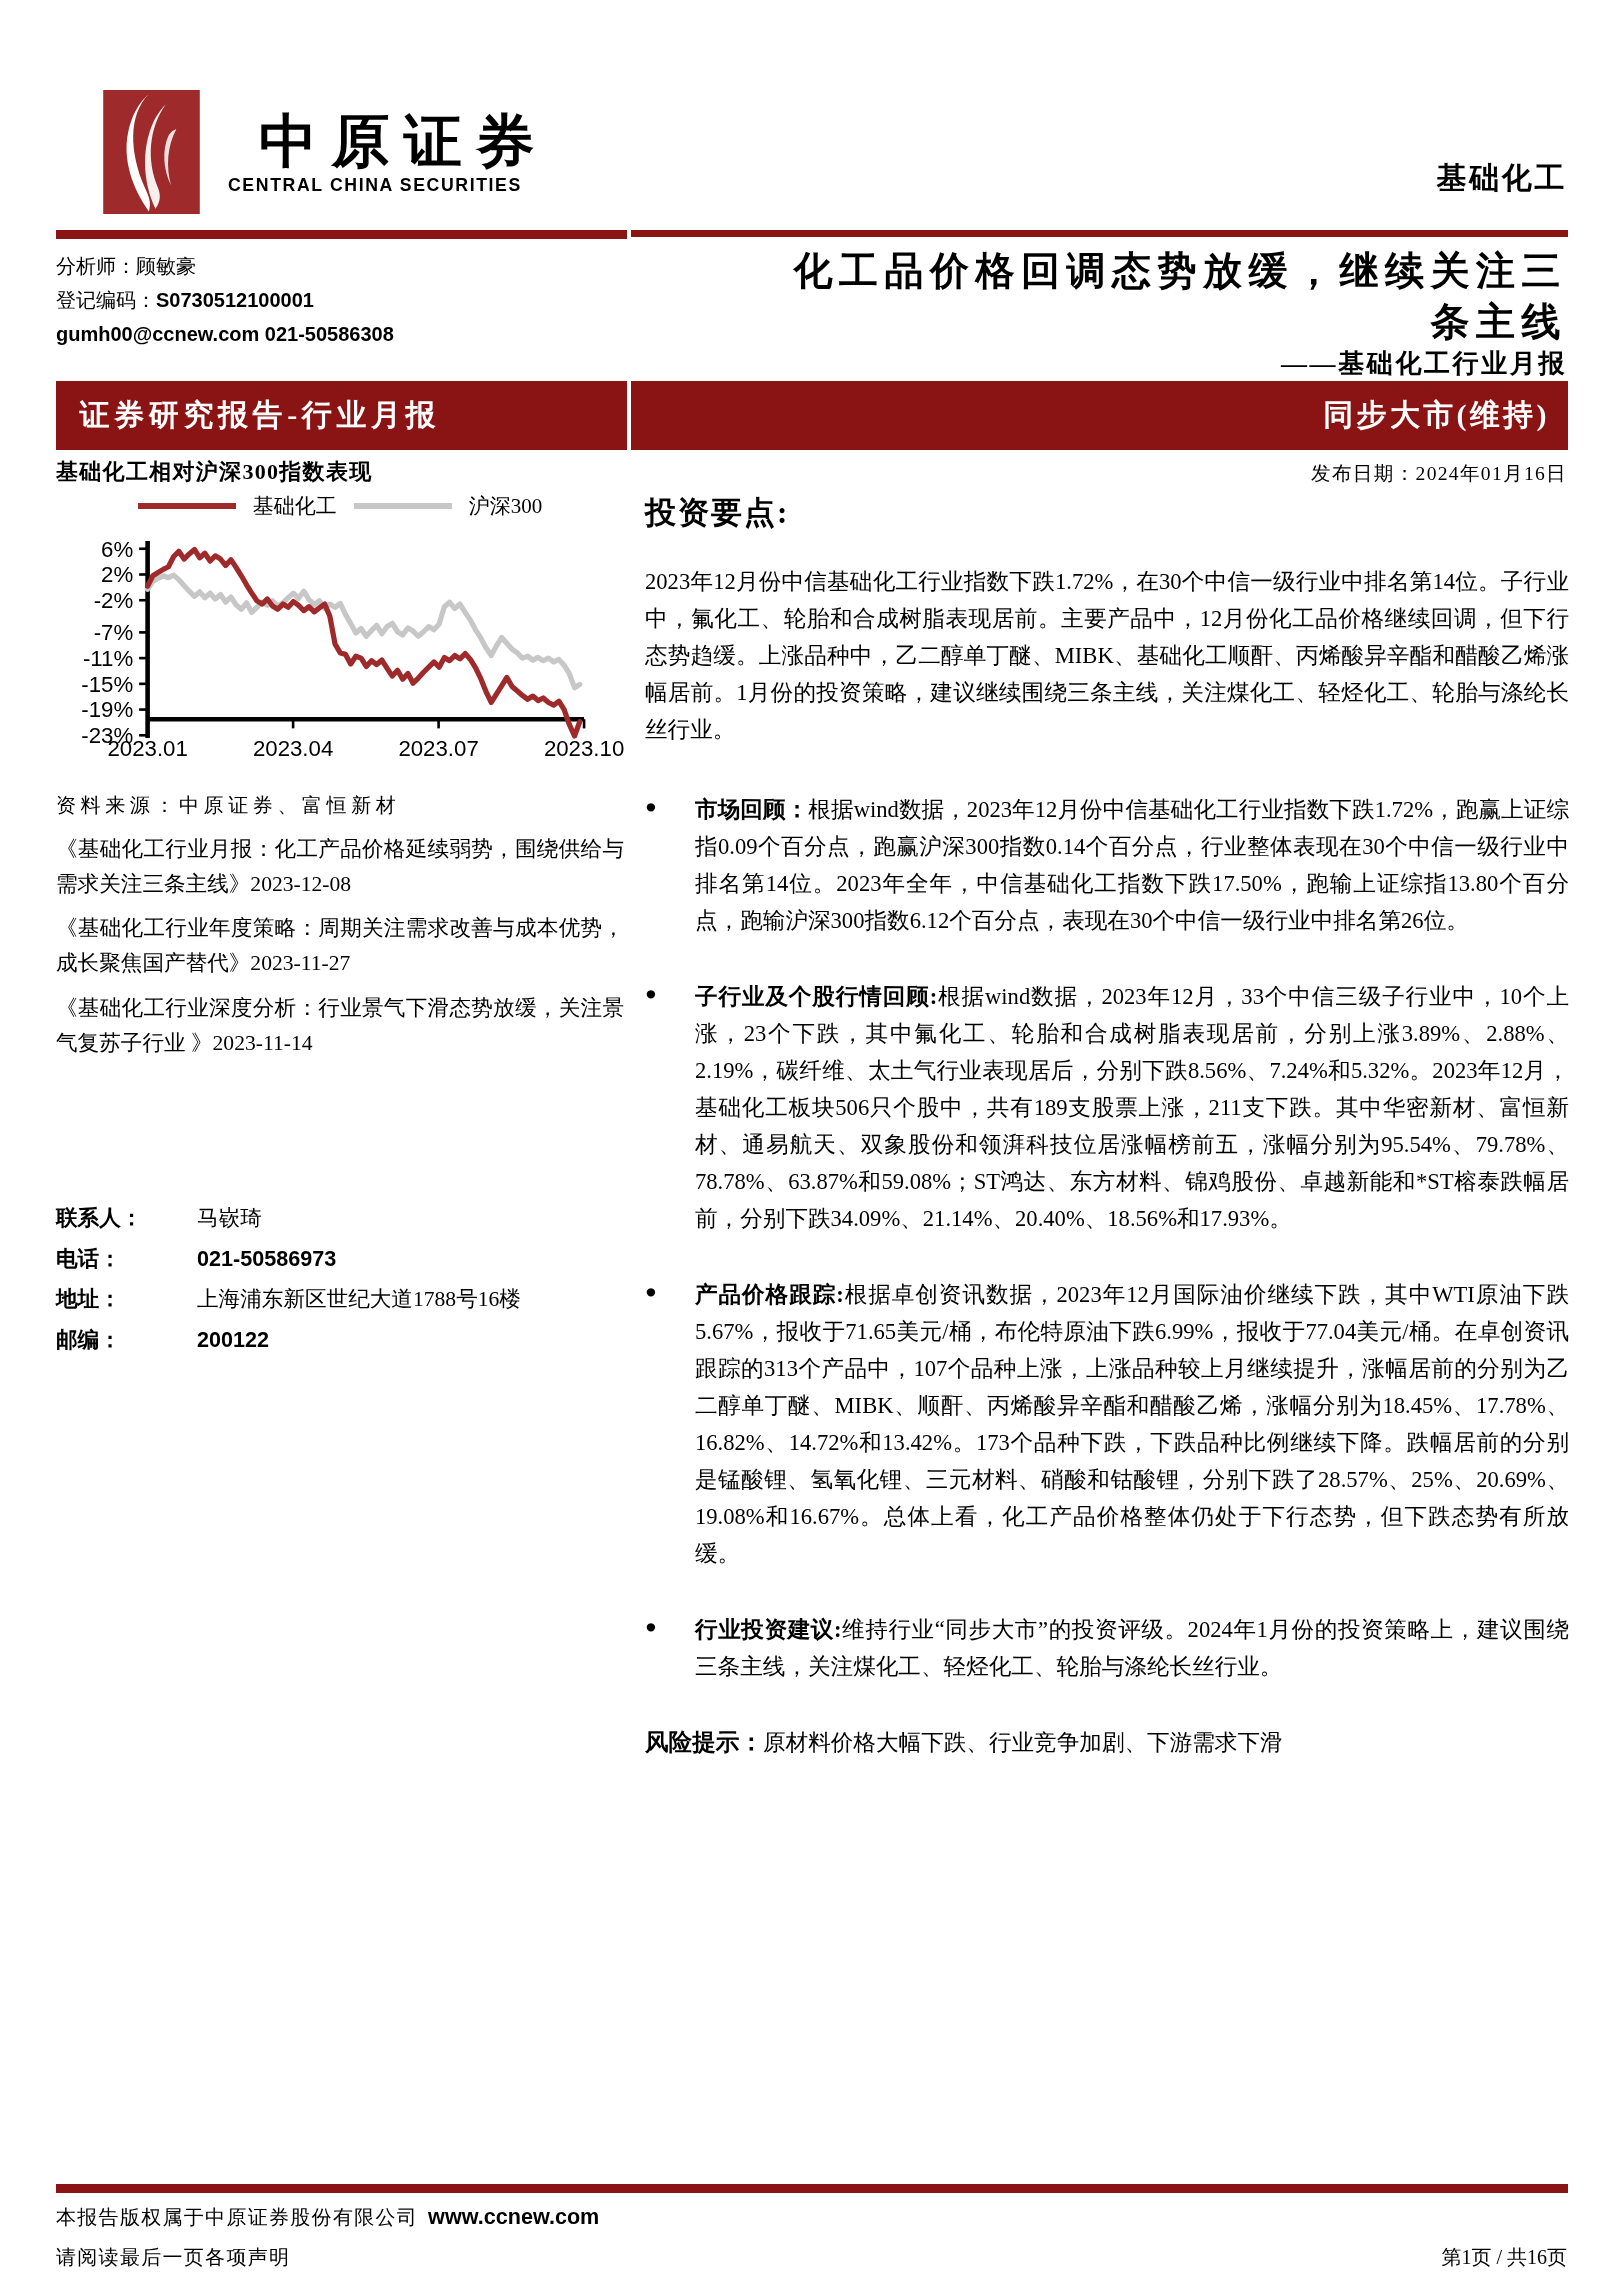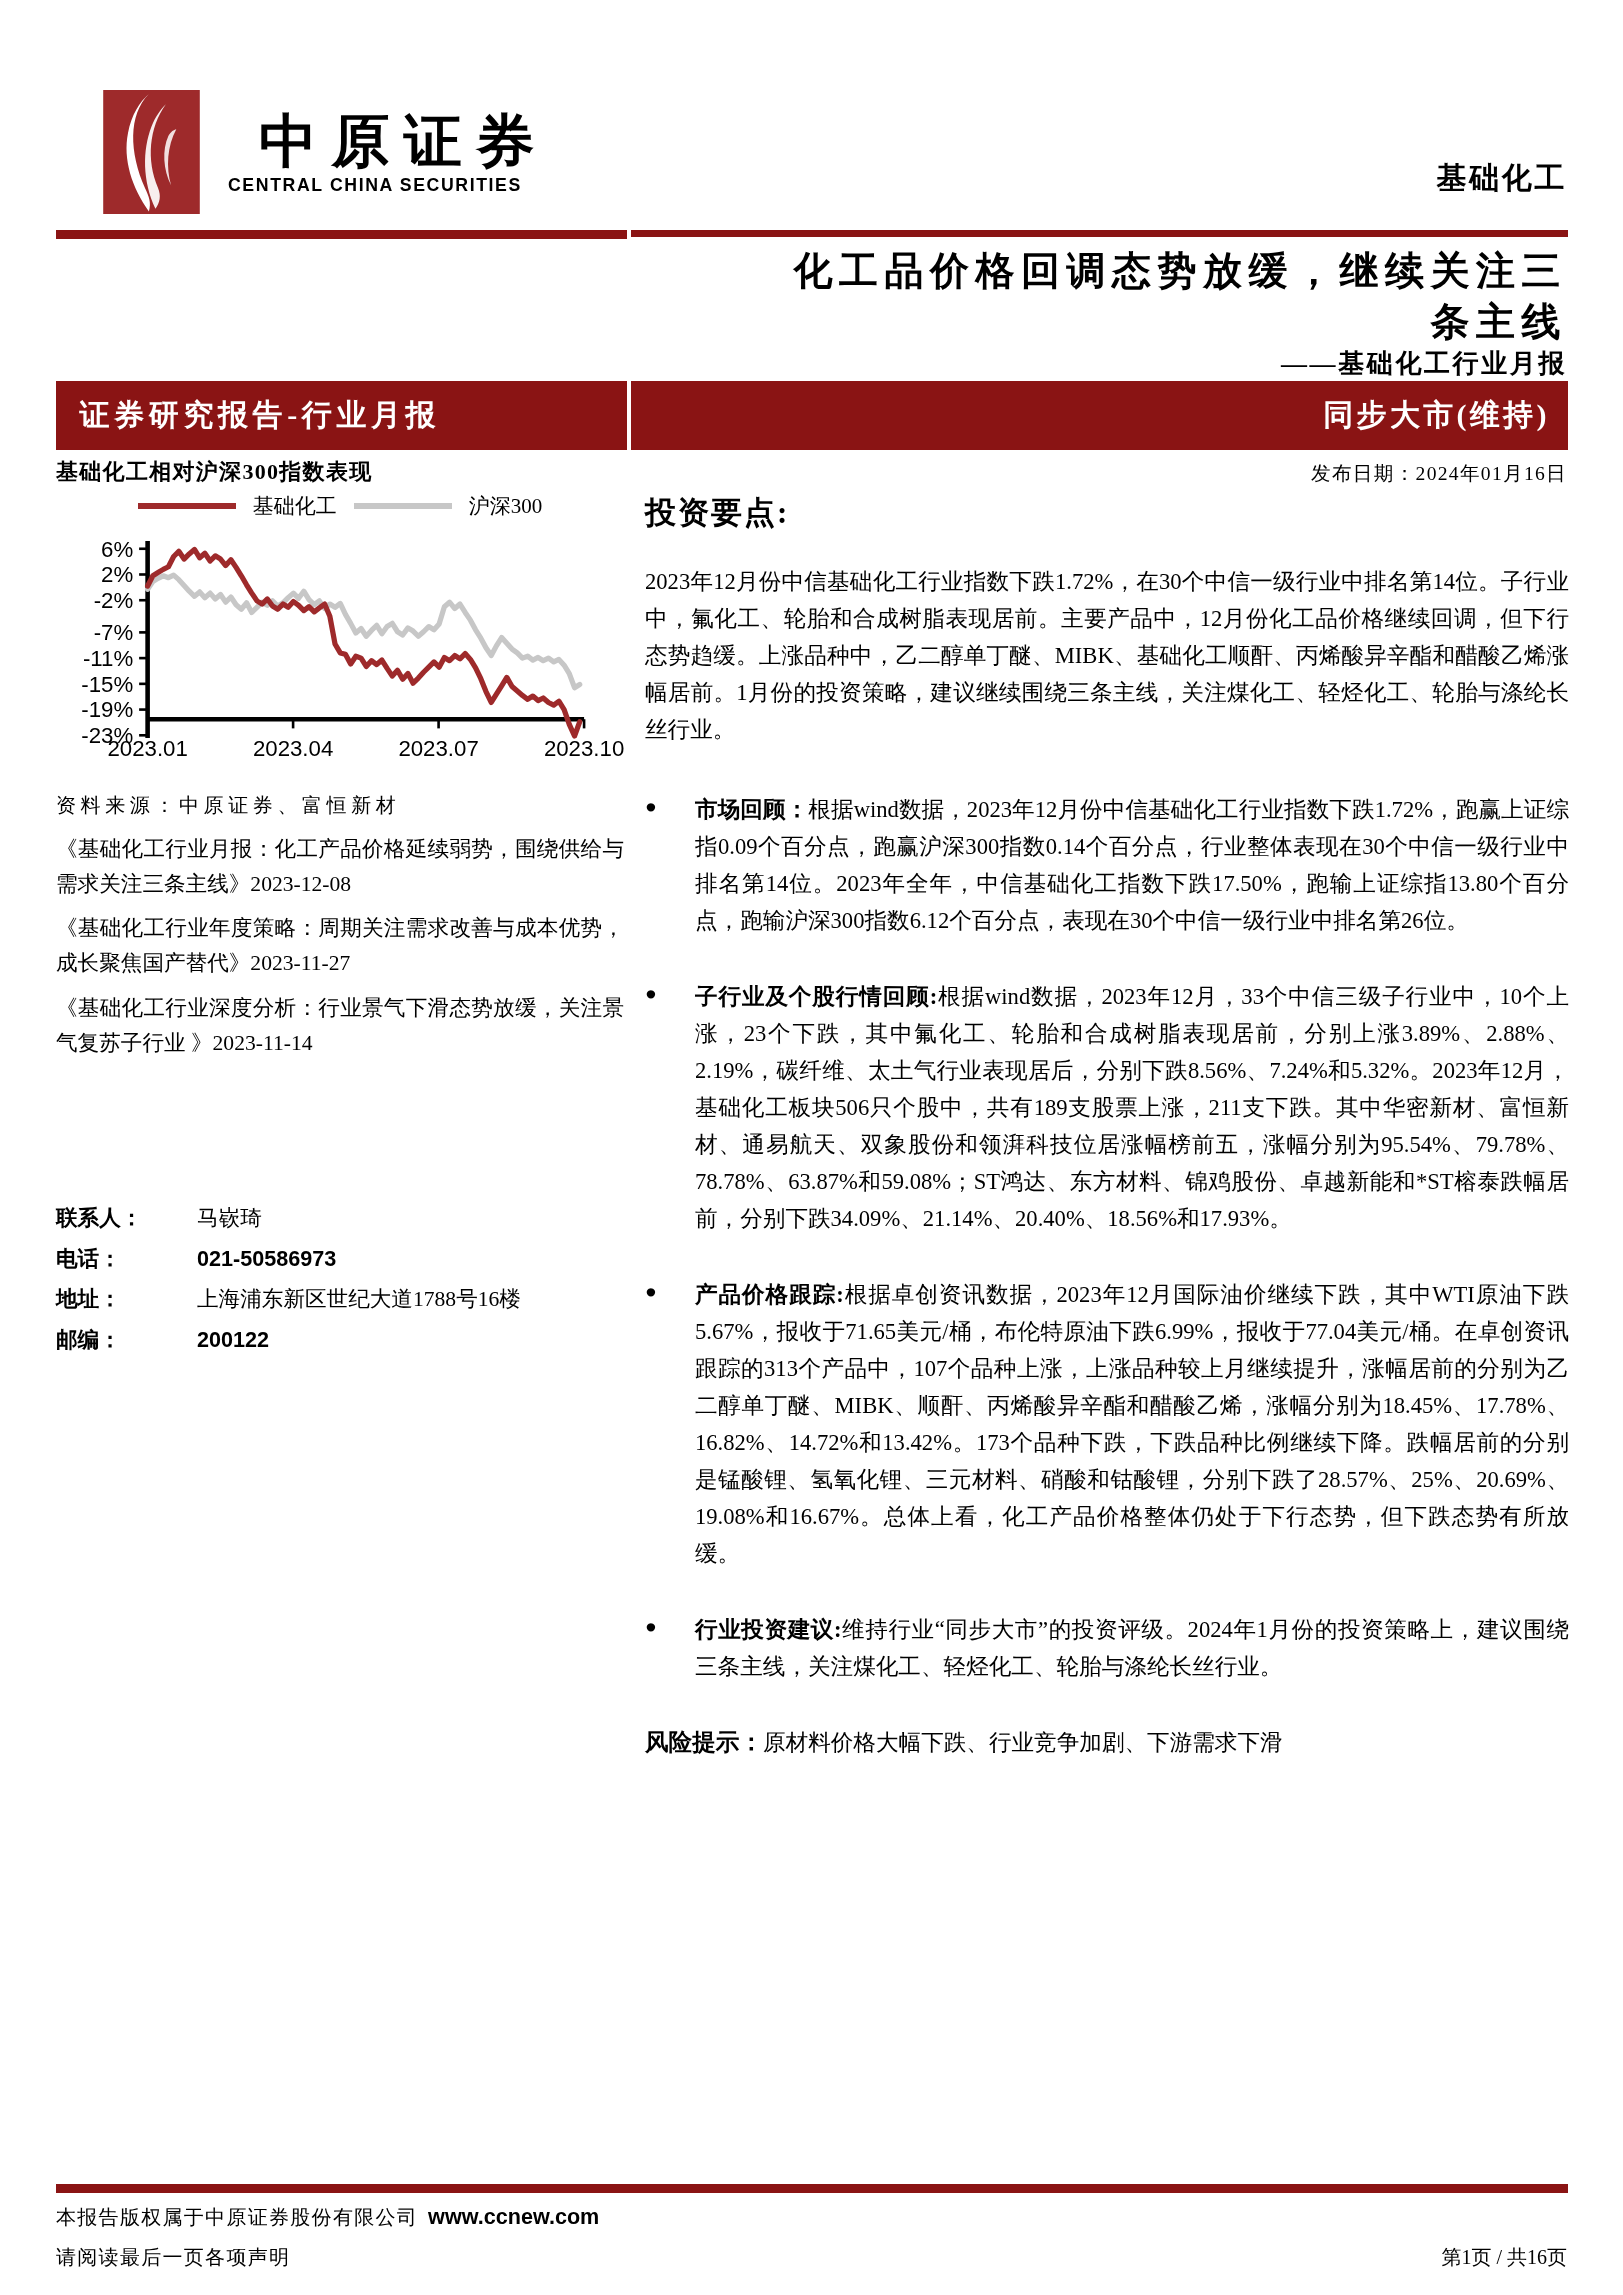--- a/index.html
+++ b/index.html
@@ -87,20 +87,29 @@
       <path d="M96,22 C70,58 66,108 84,150 C89,162 87,172 80,182 C60,140 60,92 74,56 C80,41 88,30 96,22 Z" fill="#ffffff" opacity="0.92"></path>
       <path d="M112,60 C98,86 96,118 104,146 C92,122 90,92 100,70 C104,63 108,61 112,60 Z" fill="#ffffff" opacity="0.85"></path>
     </svg>
   </div>
   <div class="logo-cn">中原证券</div>
   <div class="logo-en">CENTRAL CHINA SECURITIES</div>
   <div class="industry-tag">基础化工</div>
   <div class="rule-left"></div>
   <div class="rule-right"></div>
 
+  <div class="analyst">
+    <div>
+      <span>分析师：</span><span>顾敏豪</span>
+    </div>
+    <div>
+      <span>登记编码：</span><span class="mono-num">S0730512100001</span>
+    </div>
+    <div class="mono-num">gumh00@ccnew.com 021-50586308</div>
+  </div>
 
   <div class="doc-title">
     <div>化工品价格回调态势放缓，继续关注三</div>
     <div>条主线</div>
   </div>
   <div class="doc-subtitle">——基础化工行业月报</div>
 
   <div class="banner">
     <div class="b-left">证券研究报告-行业月报</div>
     <div class="b-gap"></div>

